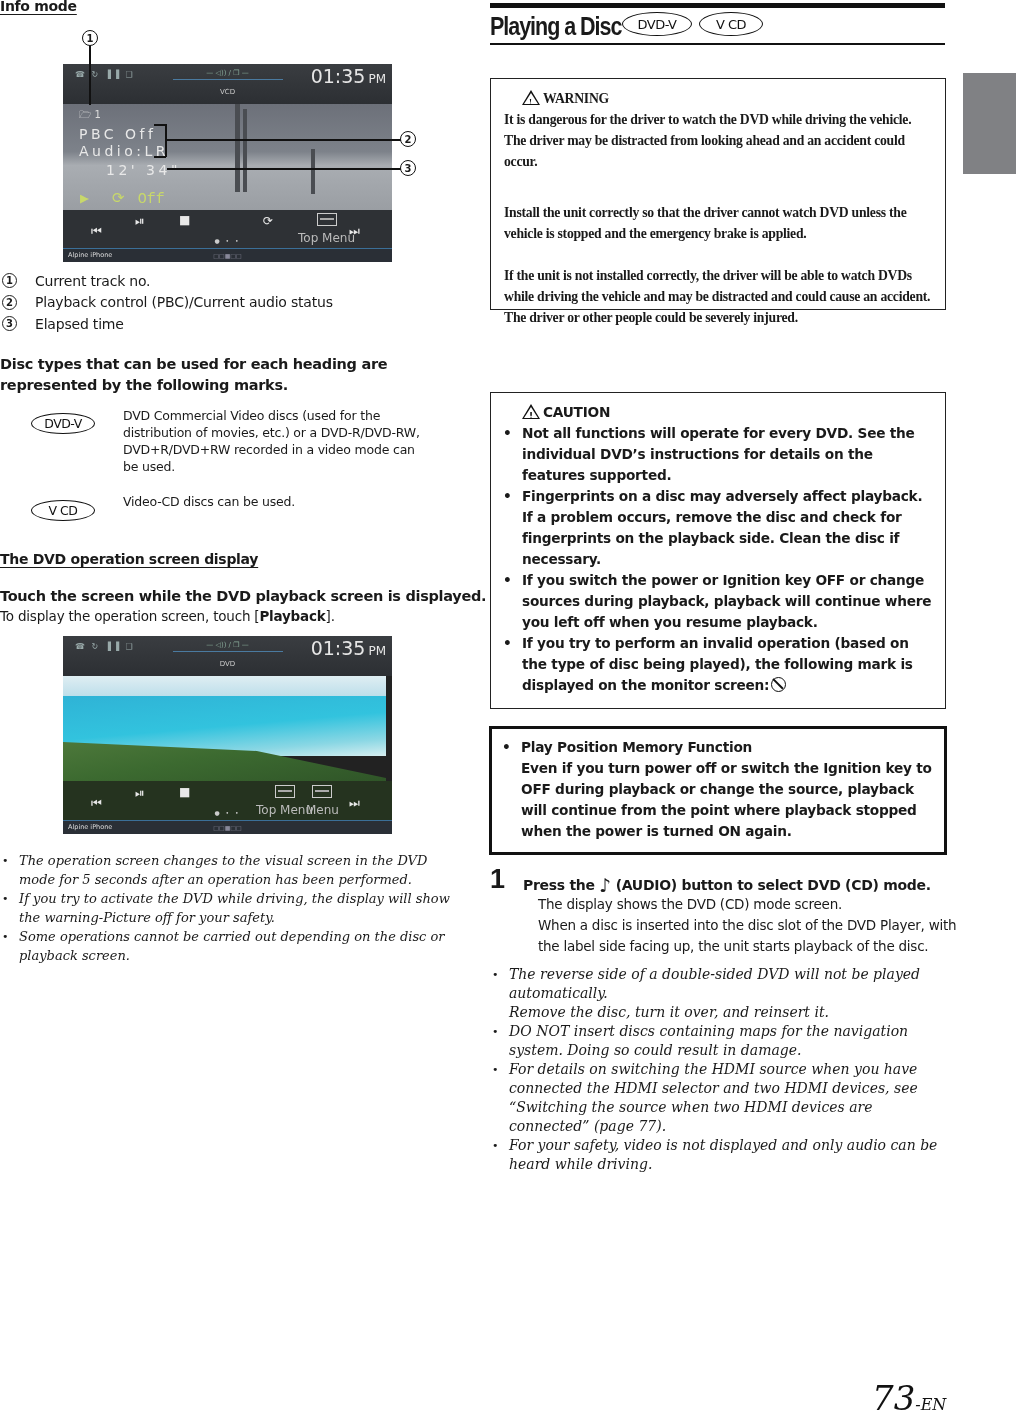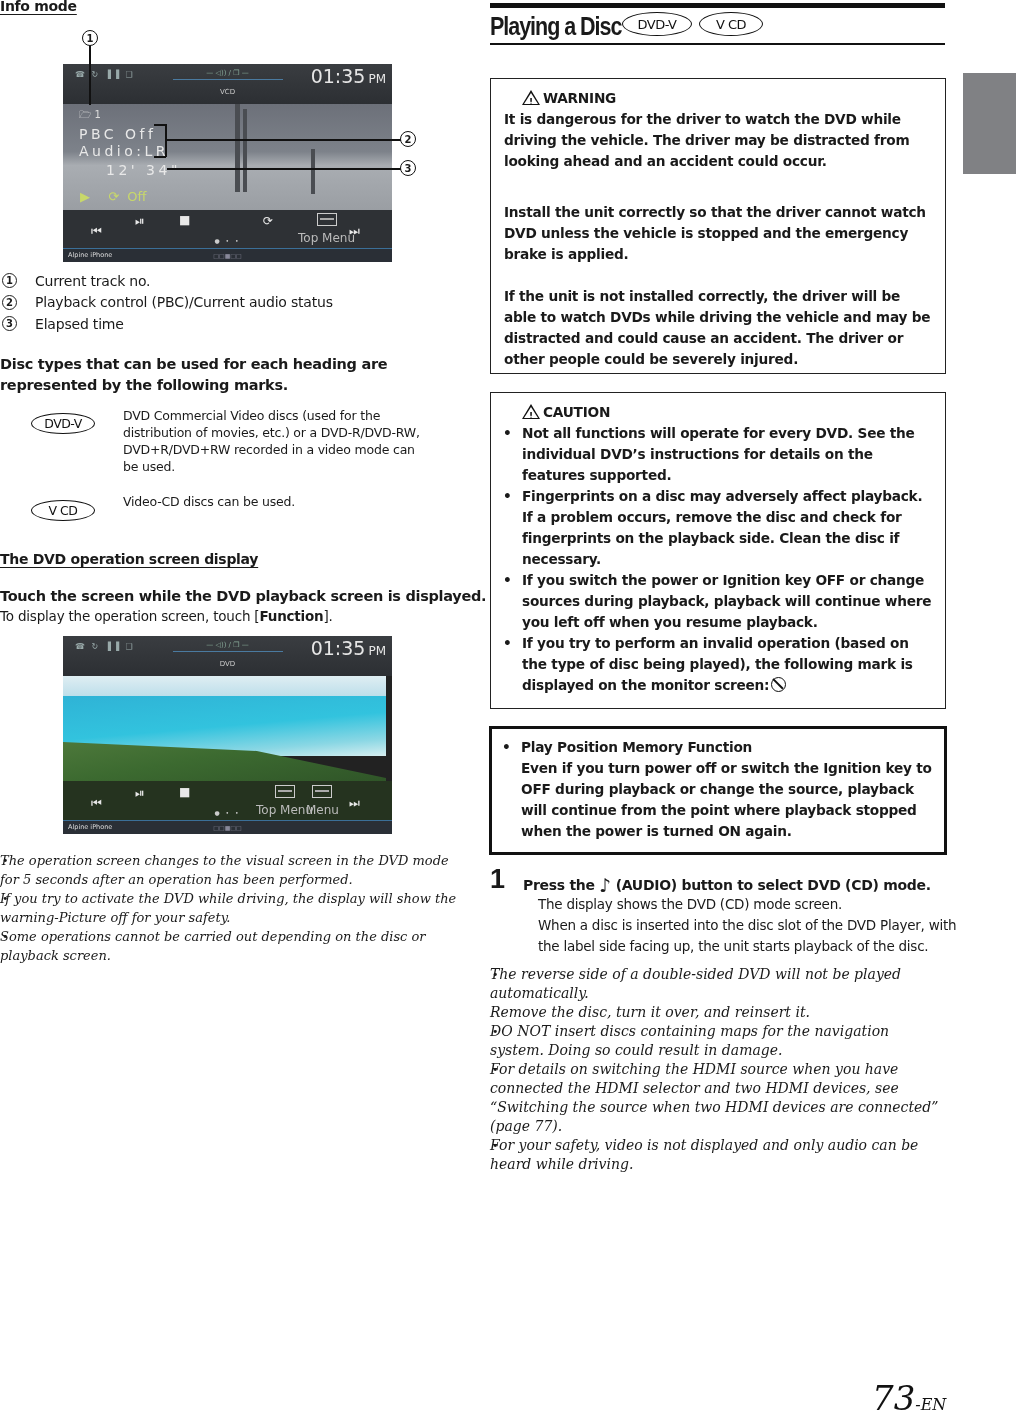--- a/index.html
+++ b/index.html
@@ -37,21 +37,21 @@
   .dots { position: absolute; bottom: 18px; left: 50%; transform: translateX(-50%); font-size: 6px; color: #ccc; letter-spacing: 2px; }
   .scr-bottom { position: absolute; left: 0; right: 0; bottom: 0; height: 14px; background: #2a2f36; border-top: 1px solid #3b6f98; }
   .scr-src { position: absolute; left: 5px; top: 2px; font-size: 6.5px; color: #ddd; }
   .scr-pager { position: absolute; left: 50%; top: 3px; transform: translateX(-50%); font-size: 6px; color: #889; }
 
   .callout-num { position: absolute; width: 16px; height: 16px; border: 1.4px solid #111; border-radius: 50%; background: #fff;
                  font-size: 10px; font-weight: bold; display: flex; align-items: center; justify-content: center; }
   .line { position: absolute; background: #111; }
 
   ul.notes { list-style: none; }
-  ul.notes li { position: relative; }
+  ul.notes li { position: relative; padding-left: 19px; }
   ul.notes li::before { content: "•"; position: absolute; left: 2px; font-style: normal; font-family: "DejaVu Sans", sans-serif; font-size: 11px; }
 
   
   .page-title { font-family: "Liberation Sans", sans-serif; font-weight: bold; font-size: 25px; letter-spacing: -1.2px; transform: scaleX(0.86); transform-origin: left; display: inline-block; }
   .box { position: absolute; border: 1.2px solid #222; }
   .box-bold { font-weight: bold; font-size: 13.7px; line-height: 21px; letter-spacing: -0.25px; color: #1a1a1a; }
   .box ul { list-style: none; }
   .box ul li { position: relative; padding-left: 31px; }
   .box ul li::before { content: "•"; position: absolute; left: 12px; }
   .warn-tri { display: inline-block; width: 0; height: 0; border-left: 9px solid transparent; border-right: 9px solid transparent;
@@ -85,21 +85,21 @@
     <span class="scr-center-ind">— ◁)) / ❐ —</span>
     <span class="scr-clock"><span>01:35</span><small>PM</small></span>
     <span class="scr-mode">VCD</span>
   </div>
   <div style="position:absolute; left:16px; top:43px; font-size:10px; color:#ddd;"><span>🗁</span> <span>1</span></div>
   <div style="position:absolute; left:16px; top:62px; font-size:14px; color:#e8e8e8; letter-spacing:3.5px; line-height:17px;">
     <div>PBC Off</div>
     <div>Audio:LR</div>
   </div>
   <div style="position:absolute; left:43px; top:98px; font-size:14px; color:#e8e8e8; letter-spacing:3.5px;">12' 34"</div>
-  <div style="position:absolute; left:17px; top:125px; font-size:13px; color:#c8d86a;">
+  <div style="position:absolute; left:17px; top:125px; font-size:15px; color:#c8d86a;font-family:Liberation Mono, monospace;">
     <span>▶</span>
     <span style="margin-left:14px;">⟳</span>
     <span style="margin-left:4px;">Off</span>
   </div>
   <div style="position:absolute; left:0; right:0; top:146px; height:38px; background:#2e3135;"></div>
   <div class="scr-ctrl">
     <span class="ctrl-btn" style="left:28px; top:14px;">⏮</span>
     <span class="ctrl-btn" style="left:72px; top:4px;">⏯</span>
     <span class="ctrl-btn" style="left:116px; top:3px;">■</span>
     <span class="ctrl-btn" style="left:200px; top:4px;">⟳</span>
@@ -140,21 +140,21 @@
 
 <div class="abs bold-lead" style="left:0; top:354px; width:460px;">Disc types that can be used for each heading are represented by the following marks.</div>
 
 <div class="abs disc-mark" style="left:31px; top:413px; width:64px;">DVD-V</div>
 <div class="abs small-text" style="left:123px; top:407px; width:300px;">DVD Commercial Video discs (used for the distribution of movies, etc.) or a DVD-R/DVD-RW, DVD+R/DVD+RW recorded in a video mode can be used.</div>
 <div class="abs disc-mark" style="left:31px; top:500px; width:64px;">V CD</div>
 <div class="abs small-text" style="left:123px; top:493px; width:300px;">Video-CD discs can be used.</div>
 
 <div class="abs sec-heading" style="left:0; top:551px;">The DVD operation screen display</div>
 <div class="abs bold-lead" style="left:0; top:586px;">Touch the screen while the DVD playback screen is displayed.</div>
-<div class="abs body-text" style="left:0; top:606px;"><span>To display the operation screen, touch [</span><b>Function</b><span>].</span></div>
+<div class="abs body-text" style="left:0; top:606px;"><span>To display the operation screen, touch [</span><b>Playback</b><span>].</span></div>
 
 <div class="screen" style="left:63px; top:636px; width:329px; height:198px;">
   <div style="position:absolute; left:0; right:6px; top:37px; height:28px; background:linear-gradient(#e4f0f4, #b5dbe8);"></div>
   <div style="position:absolute; left:0; right:6px; top:60px; height:60px; background:linear-gradient(175deg, #2fb3d6 0%, #32c3de 50%, #8ad7e4 80%, #d6eef0 100%);"></div>
   <div style="position:absolute; left:0; right:6px; top:100px; height:60px; background:linear-gradient(170deg, #4f7a3c 0%, #3c6a30 40%, #2c4f26 100%); clip-path: polygon(0 10%, 60% 25%, 100% 70%, 100% 100%, 0 100%);"></div>
   <div style="position:absolute; left:0; right:0; top:145px; bottom:0; background:#25331f;"></div>
   <div class="scr-top">
     <span class="scr-status-icons">☎ ↻ ▐▐ ❑</span>
     <span class="scr-center-ind">— ◁)) / ❐ —</span>
     <span class="scr-clock"><span>01:35</span><small>PM</small></span>
@@ -182,21 +182,21 @@
 </ul>
 
 <div class="abs" style="left:490px; top:3px; width:455px; height:5px; background:#111;"></div>
 <div class="abs" style="left:490px; top:9px; height:34px; display:flex; align-items:center;">
   <span class="page-title">Playing a Disc</span>
 </div>
 <div class="abs disc-mark" style="left:622px; top:12px; width:70px; height:24px; font-size:13px;">DVD-V</div>
 <div class="abs disc-mark" style="left:699px; top:12px; width:64px; height:24px; font-size:13px;">V CD</div>
 <div class="abs" style="left:490px; top:43px; width:455px; height:2px; background:#111;"></div>
 
-<div class="box box-bold" style="left:490px; top:78px; width:456px; height:296px; padding:9px 12px 0 13px;">
+<div class="box box-bold" style="left:490px; top:78px; width:456px; height:232px; padding:9px 12px 0 13px;font-family:Liberation Serif, serif;">
   <div style="margin-left:18px;"><span class="warn-tri"></span><span>WARNING</span></div>
   <div style="margin-top:0;">It is dangerous for the driver to watch the DVD while driving the vehicle. The driver may be distracted from looking ahead and an accident could occur.</div>
   <div style="margin-top:30px;">Install the unit correctly so that the driver cannot watch DVD unless the vehicle is stopped and the emergency brake is applied.</div>
   <div style="margin-top:21px;">If the unit is not installed correctly, the driver will be able to watch DVDs while driving the vehicle and may be distracted and could cause an accident. The driver or other people could be severely injured.</div>
 </div>
 
 <div class="box box-bold" style="left:490px; top:392px; width:456px; height:317px; padding:9px 12px 0 0;">
   <div style="margin-left:31px;"><span class="warn-tri"></span><span>CAUTION</span></div>
   <ul>
     <li>Not all functions will operate for every DVD. See the individual DVD’s instructions for details on the features supported.</li>

